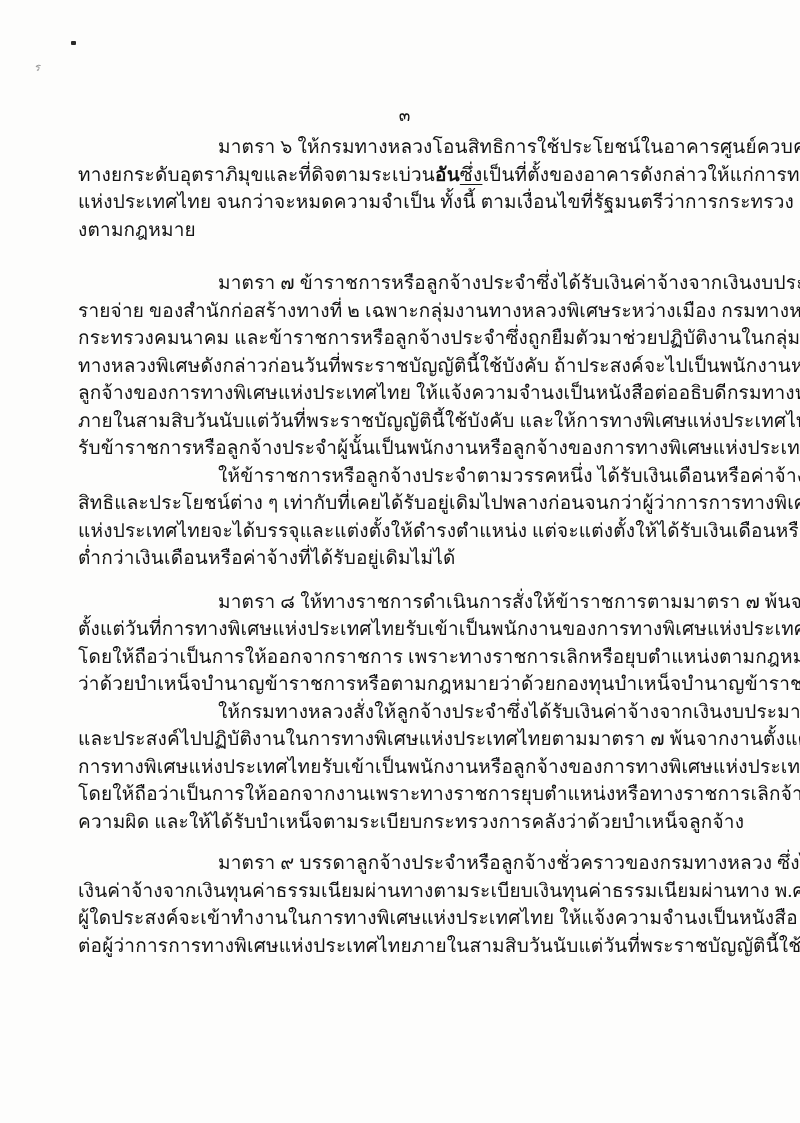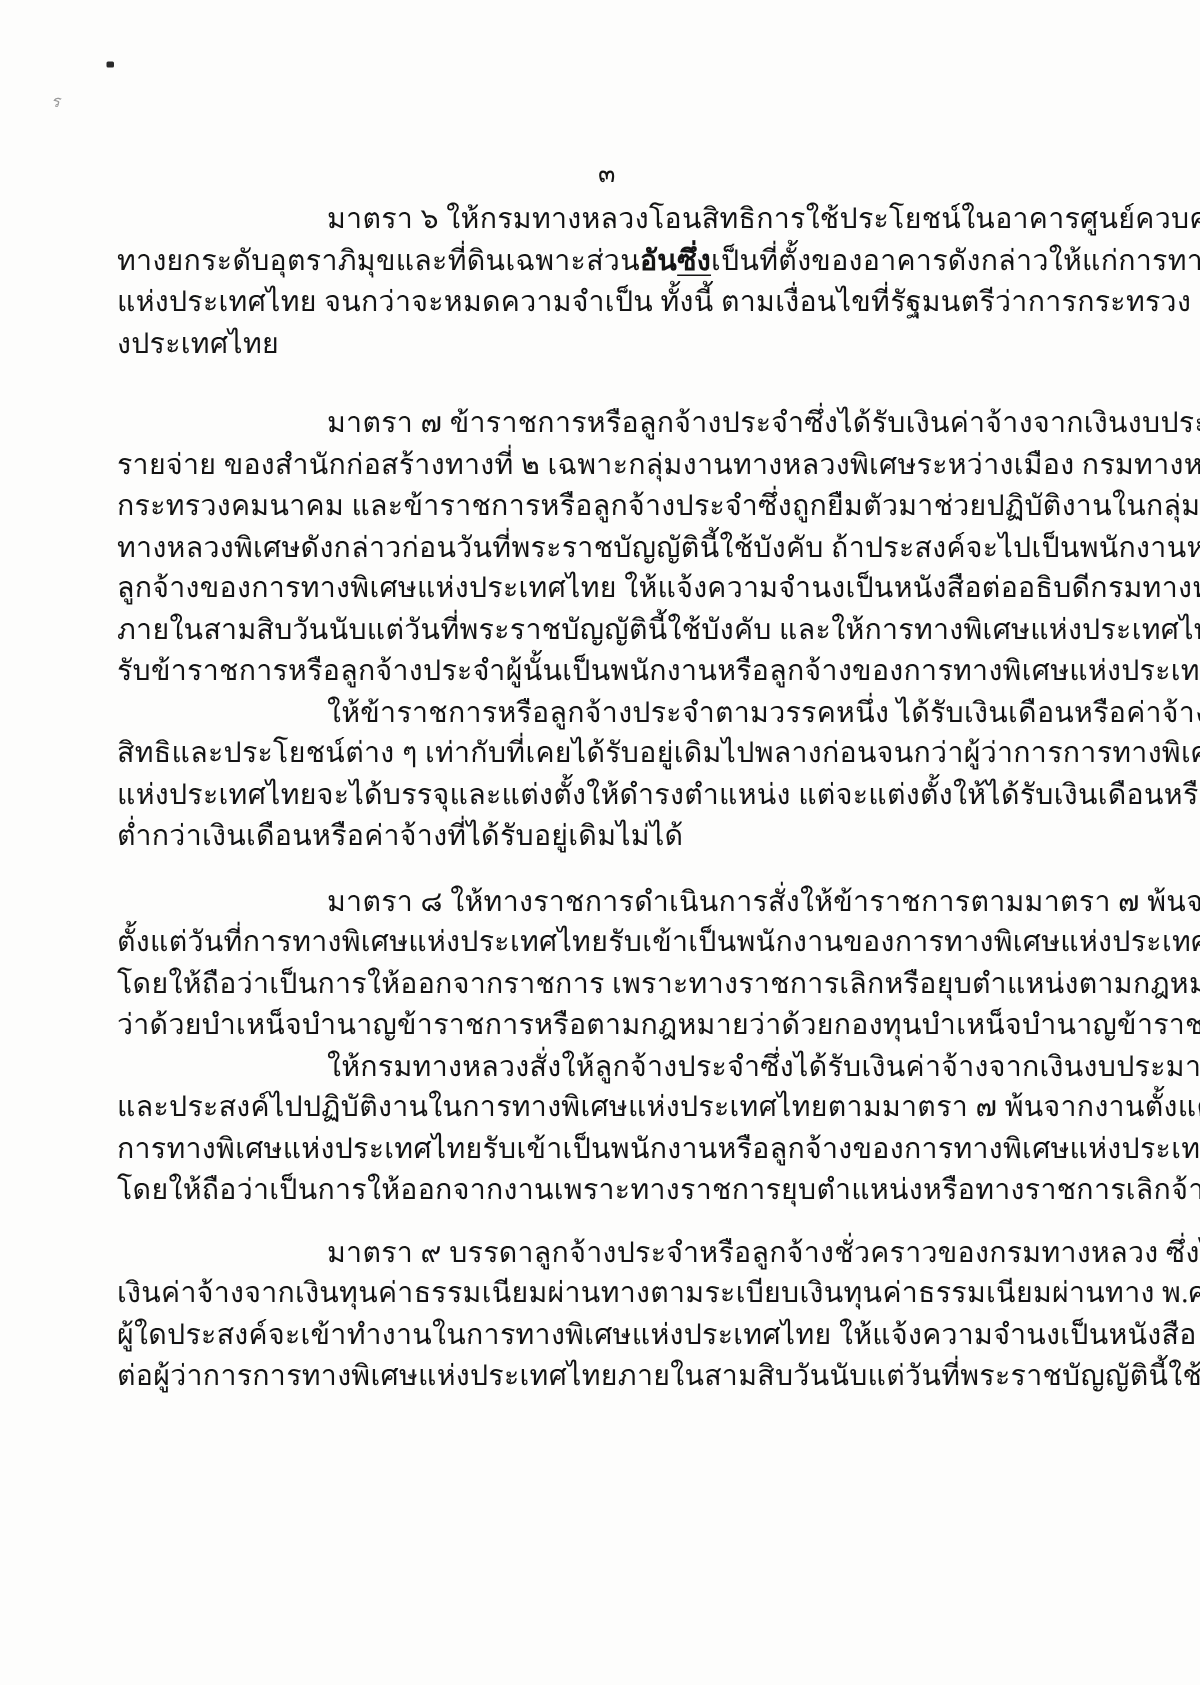--- a/index.html
+++ b/index.html
@@ -59,42 +59,42 @@
     padding-left: 140px;
   }
   .sec-gap-lg { margin-top: 26px; }
   .sec-gap-md { margin-top: 16px; }
   .sec-gap-sm { margin-top: 14px; }
   .struck {
     font-weight: 700;
     font-family: Liberation Serif, serif;
   }
   .inserted {
-    font-weight: 700;
+    font-weight: 400;
     text-decoration: underline;
     text-underline-offset: 3px;
   }
 </style>
 </head>
 <body>
 
 <div class="page">
 
   <div class="speck"></div>
   <div class="margin-mark">ร</div>
 
   <div class="page-number">๓</div>
 
   <div class="text-block">
 
     <section>
       <div class="line indent">มาตรา ๖  ให้กรมทางหลวงโอนสิทธิการใช้ประโยชน์ในอาคารศูนย์ควบคุม</div>
-      <div class="line"><span>ทางยกระดับอุตราภิมุขและที่ดินเฉพาะส่วน</span><span class="struck">อัน</span><span class="inserted">ซึ่ง</span><span>เป็นที่ตั้งของอาคารดังกล่าวให้แก่การทางพิเศษ</span></div>
+      <div class="line"><span>ทางยกระดับอุตราภิมุขและที่ดิจตามระเบ่วน</span><span class="struck">อัน</span><span class="inserted">ซึ่ง</span><span>เป็นที่ตั้งของอาคารดังกล่าวให้แก่การทางพิเศษ</span></div>
       <div class="line">แห่งประเทศไทย จนกว่าจะหมดความจำเป็น  ทั้งนี้ ตามเงื่อนไขที่รัฐมนตรีว่าการกระทรวง</div>
-      <div class="line">งประเทศไทย</div>
+      <div class="line">งตามกฎหมาย</div>
     </section>
 
     <section class="sec-gap-lg">
       <div>
         <div class="line indent">มาตรา ๗  ข้าราชการหรือลูกจ้างประจำซึ่งได้รับเงินค่าจ้างจากเงินงบประมาณ</div>
         <div class="line">รายจ่าย ของสำนักก่อสร้างทางที่ ๒ เฉพาะกลุ่มงานทางหลวงพิเศษระหว่างเมือง กรมทางหลวง</div>
         <div class="line">กระทรวงคมนาคม และข้าราชการหรือลูกจ้างประจำซึ่งถูกยืมตัวมาช่วยปฏิบัติงานในกลุ่มงาน</div>
         <div class="line">ทางหลวงพิเศษดังกล่าวก่อนวันที่พระราชบัญญัตินี้ใช้บังคับ ถ้าประสงค์จะไปเป็นพนักงานหรือ</div>
         <div class="line">ลูกจ้างของการทางพิเศษแห่งประเทศไทย ให้แจ้งความจำนงเป็นหนังสือต่ออธิบดีกรมทางหลวง</div>
         <div class="line">ภายในสามสิบวันนับแต่วันที่พระราชบัญญัตินี้ใช้บังคับ และให้การทางพิเศษแห่งประเทศไทย</div>
@@ -113,20 +113,21 @@
         <div class="line indent">มาตรา ๘  ให้ทางราชการดำเนินการสั่งให้ข้าราชการตามมาตรา ๗ พ้นจากตำแหน่ง</div>
         <div class="line">ตั้งแต่วันที่การทางพิเศษแห่งประเทศไทยรับเข้าเป็นพนักงานของการทางพิเศษแห่งประเทศไทย</div>
         <div class="line">โดยให้ถือว่าเป็นการให้ออกจากราชการ เพราะทางราชการเลิกหรือยุบตำแหน่งตามกฎหมาย</div>
         <div class="line">ว่าด้วยบำเหน็จบำนาญข้าราชการหรือตามกฎหมายว่าด้วยกองทุนบำเหน็จบำนาญข้าราชการ</div>
       </div>
       <div>
         <div class="line indent">ให้กรมทางหลวงสั่งให้ลูกจ้างประจำซึ่งได้รับเงินค่าจ้างจากเงินงบประมาณรายจ่าย</div>
         <div class="line">และประสงค์ไปปฏิบัติงานในการทางพิเศษแห่งประเทศไทยตามมาตรา ๗ พ้นจากงานตั้งแต่วันที่</div>
         <div class="line">การทางพิเศษแห่งประเทศไทยรับเข้าเป็นพนักงานหรือลูกจ้างของการทางพิเศษแห่งประเทศไทย</div>
         <div class="line">โดยให้ถือว่าเป็นการให้ออกจากงานเพราะทางราชการยุบตำแหน่งหรือทางราชการเลิกจ้างโดยไม่มี</div>
+        <div class="line">ความผิด และให้ได้รับบำเหน็จตามระเบียบกระทรวงการคลังว่าด้วยบำเหน็จลูกจ้าง</div>
       </div>
     </section>
 
     <section class="sec-gap-sm">
       <div>
         <div class="line indent">มาตรา ๙  บรรดาลูกจ้างประจำหรือลูกจ้างชั่วคราวของกรมทางหลวง ซึ่งได้รับ</div>
         <div class="line">เงินค่าจ้างจากเงินทุนค่าธรรมเนียมผ่านทางตามระเบียบเงินทุนค่าธรรมเนียมผ่านทาง พ.ศ. ๒๕๐๔</div>
         <div class="line">ผู้ใดประสงค์จะเข้าทำงานในการทางพิเศษแห่งประเทศไทย ให้แจ้งความจำนงเป็นหนังสือ</div>
         <div class="line">ต่อผู้ว่าการการทางพิเศษแห่งประเทศไทยภายในสามสิบวันนับแต่วันที่พระราชบัญญัตินี้ใช้บังคับ</div>
       </div>

